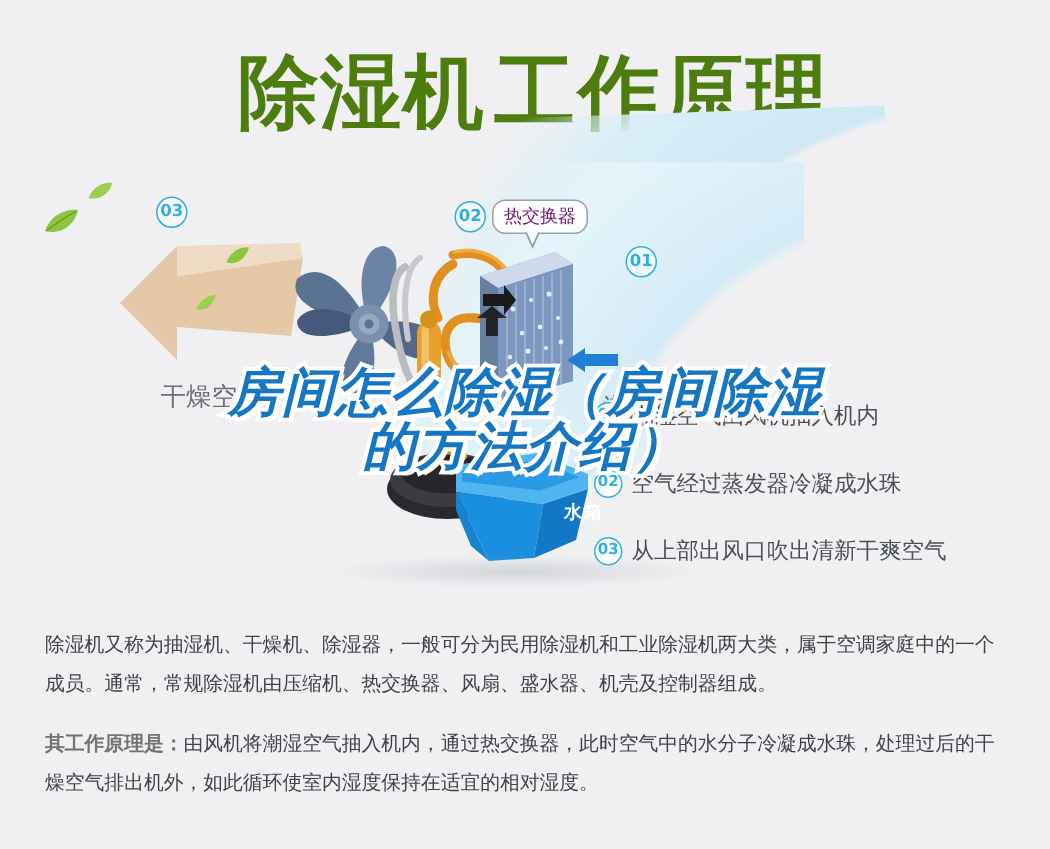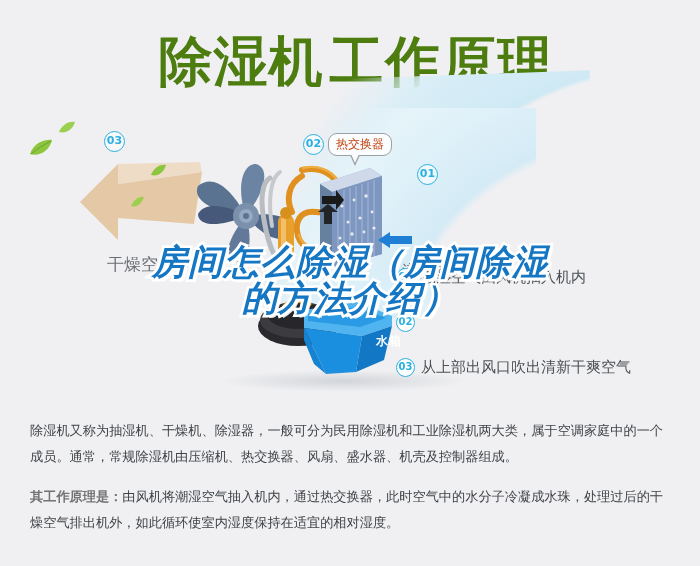--- a/index.html
+++ b/index.html
@@ -60,21 +60,21 @@
   }
   .badge{
     position:absolute;width:19px;height:19px;border-radius:50%;
     border:1.6px solid #2ab0e0;color:#2ab0e0;
     font-size:11px;font-weight:bold;line-height:17px;text-align:center;
     background:rgba(255,255,255,.55);
   }
   .bubble{
     position:absolute;background:rgba(255,255,255,.85);
     border:1.3px solid #9aa0a6;border-radius:9px;
-    padding:2px 7px;font-size:12px;color:#c2410c;white-space:nowrap;
+    padding:2px 7px;font-size:12px;color:#701a75;white-space:nowrap;
   }
   .bubble-tail{
     position:absolute;width:0;height:0;
     border-left:5px solid transparent;border-right:5px solid transparent;
     border-top:11px solid #9aa0a6;
   }
   .bubble-tail:after{
     content:"";position:absolute;left:-4px;top:-12px;
     border-left:4px solid transparent;border-right:4px solid transparent;
     border-top:9px solid #fbfbfb;
@@ -267,20 +267,21 @@
 
     <div class="shadow"></div>
 
     <div class="steps">
       <div class="step">
         <span class="sbadge">01</span>
         <span>潮湿空气由风机抽入机内</span>
       </div>
       <div class="step">
         <span class="sbadge">02</span>
+        <span>空气经过蒸发器冷凝成水珠</span>
       </div>
       <div class="step">
         <span class="sbadge">03</span>
         <span>从上部出风口吹出清新干爽空气</span>
       </div>
     </div>
   </div>
 
   <div class="overlay">
     <div class="overlay-line">

